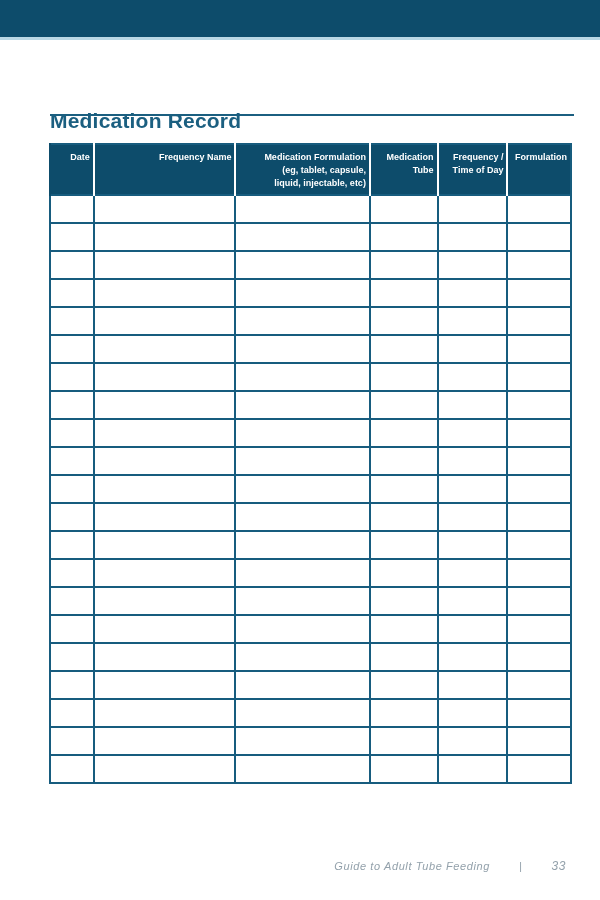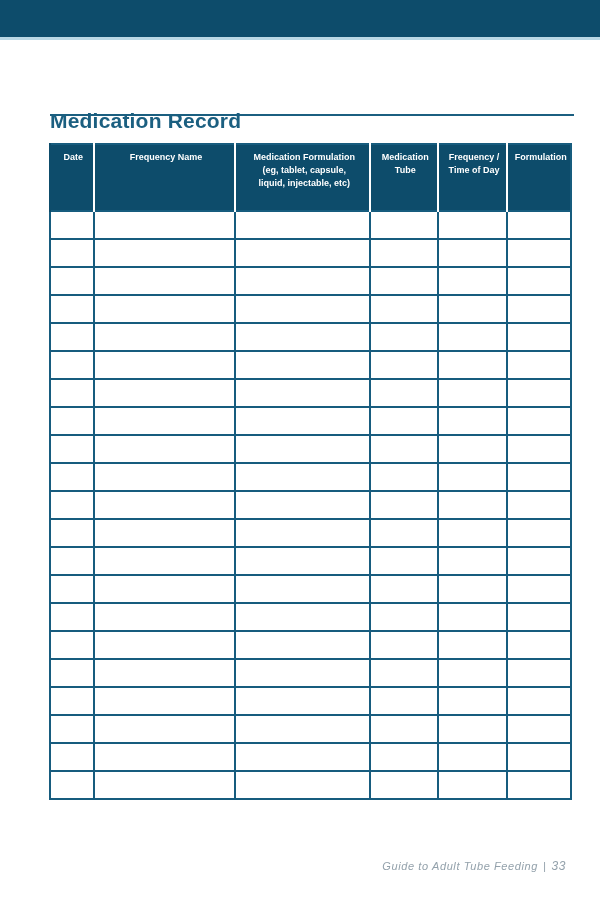--- a/index.html
+++ b/index.html
@@ -33,36 +33,36 @@
   }
   table.med-table{
     position:absolute;left:49px;top:143px;width:523px;
     border-collapse:collapse;table-layout:fixed;
     border:2px solid var(--border-teal);
   }
   table.med-table th{
     background:var(--header-teal);
     color:#ffffff;
     font-size:9px;font-weight:bold;line-height:13px;
-    text-align:center;vertical-align:top;
-    padding:6px 3px 20px 6px;
+    text-align:right;vertical-align:top;
+    padding:6px 3px 4px 6px;
     height:45px;
     border-left:2px solid #ffffff;
     white-space:pre-line;
     overflow:hidden;
   }
   table.med-table th:first-child{border-left:2px solid var(--header-teal);}
   table.med-table td{
     height:28px;
     background:#ffffff;
     border:2px solid var(--border-teal);
   }
   .footer{
     position:absolute;top:859px;right:34px;
-    display:flex;align-items:baseline;gap:5px;
+    display:flex;align-items:baseline;gap:29px;
     font-style:italic;color:var(--footer-gray);
     font-size:11px;letter-spacing:0.6px;white-space:nowrap;
   }
   .footer .page-num{font-size:12px;}
 </style>
 </head>
 <body>
 
 <div class="topbar"></div>
 

